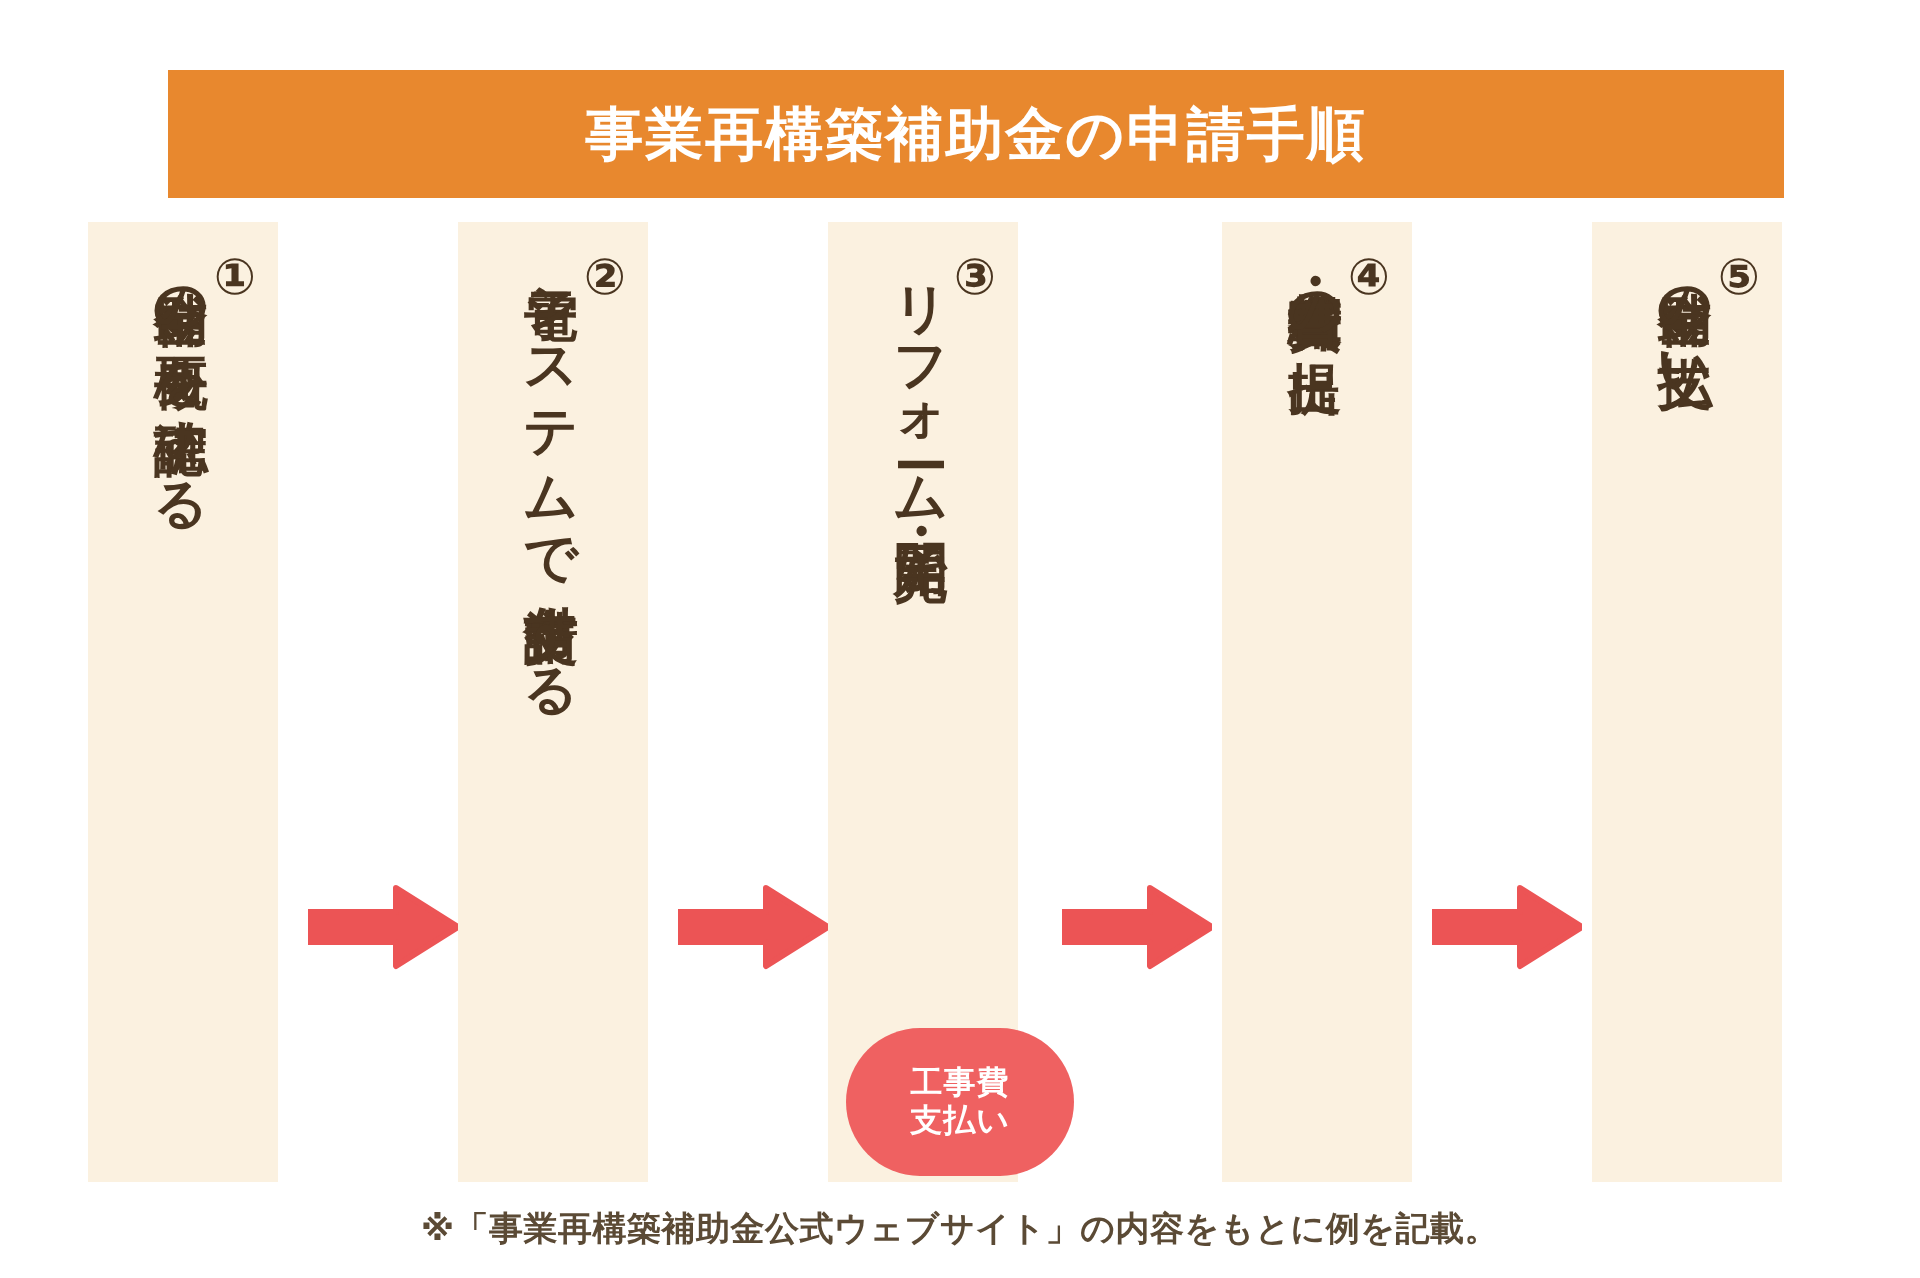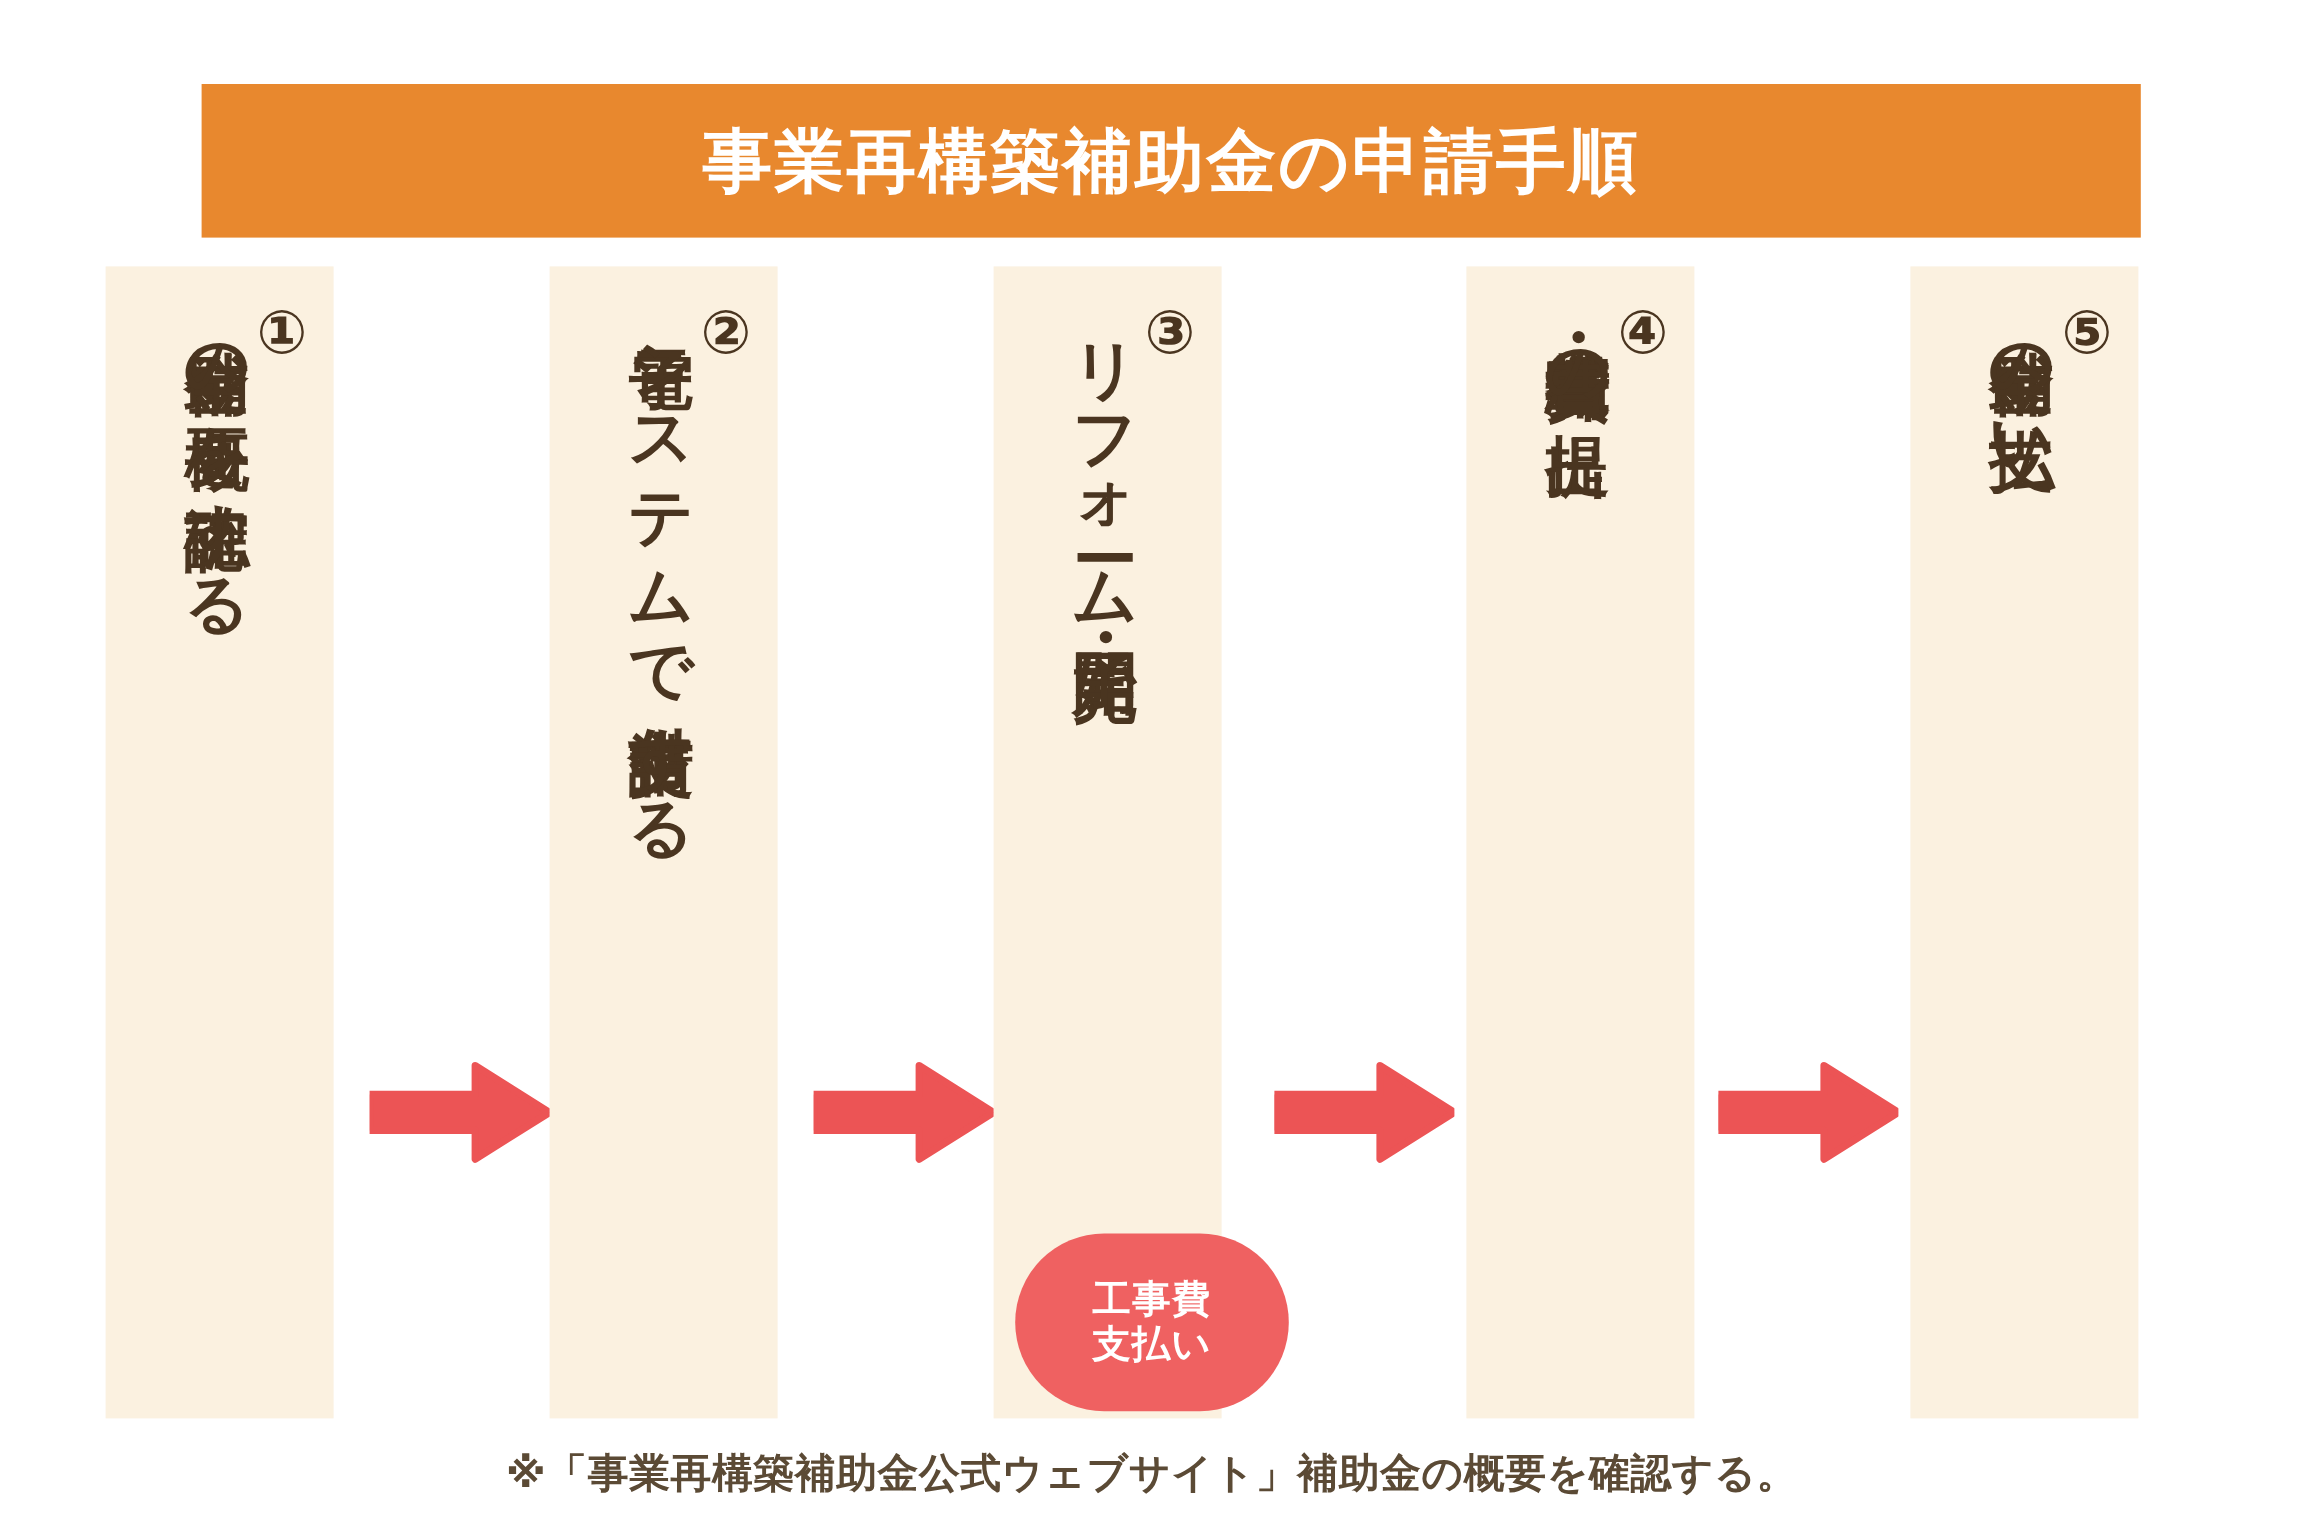--- a/index.html
+++ b/index.html
@@ -185,16 +185,16 @@
     </div>
 
   </div>
 
   <div class="badge">
     <div class="badge-line">工事費</div>
     <div class="badge-line">支払い</div>
   </div>
 
   <div class="footer">
-    <span class="footer-text">※「事業再構築補助金公式ウェブサイト」補助金の概要を確認する。</span>
+    <span class="footer-text">※「事業再構築補助金公式ウェブサイト」の内容をもとに例を記載。</span>
   </div>
 
 </div>
 
 </body></html>

